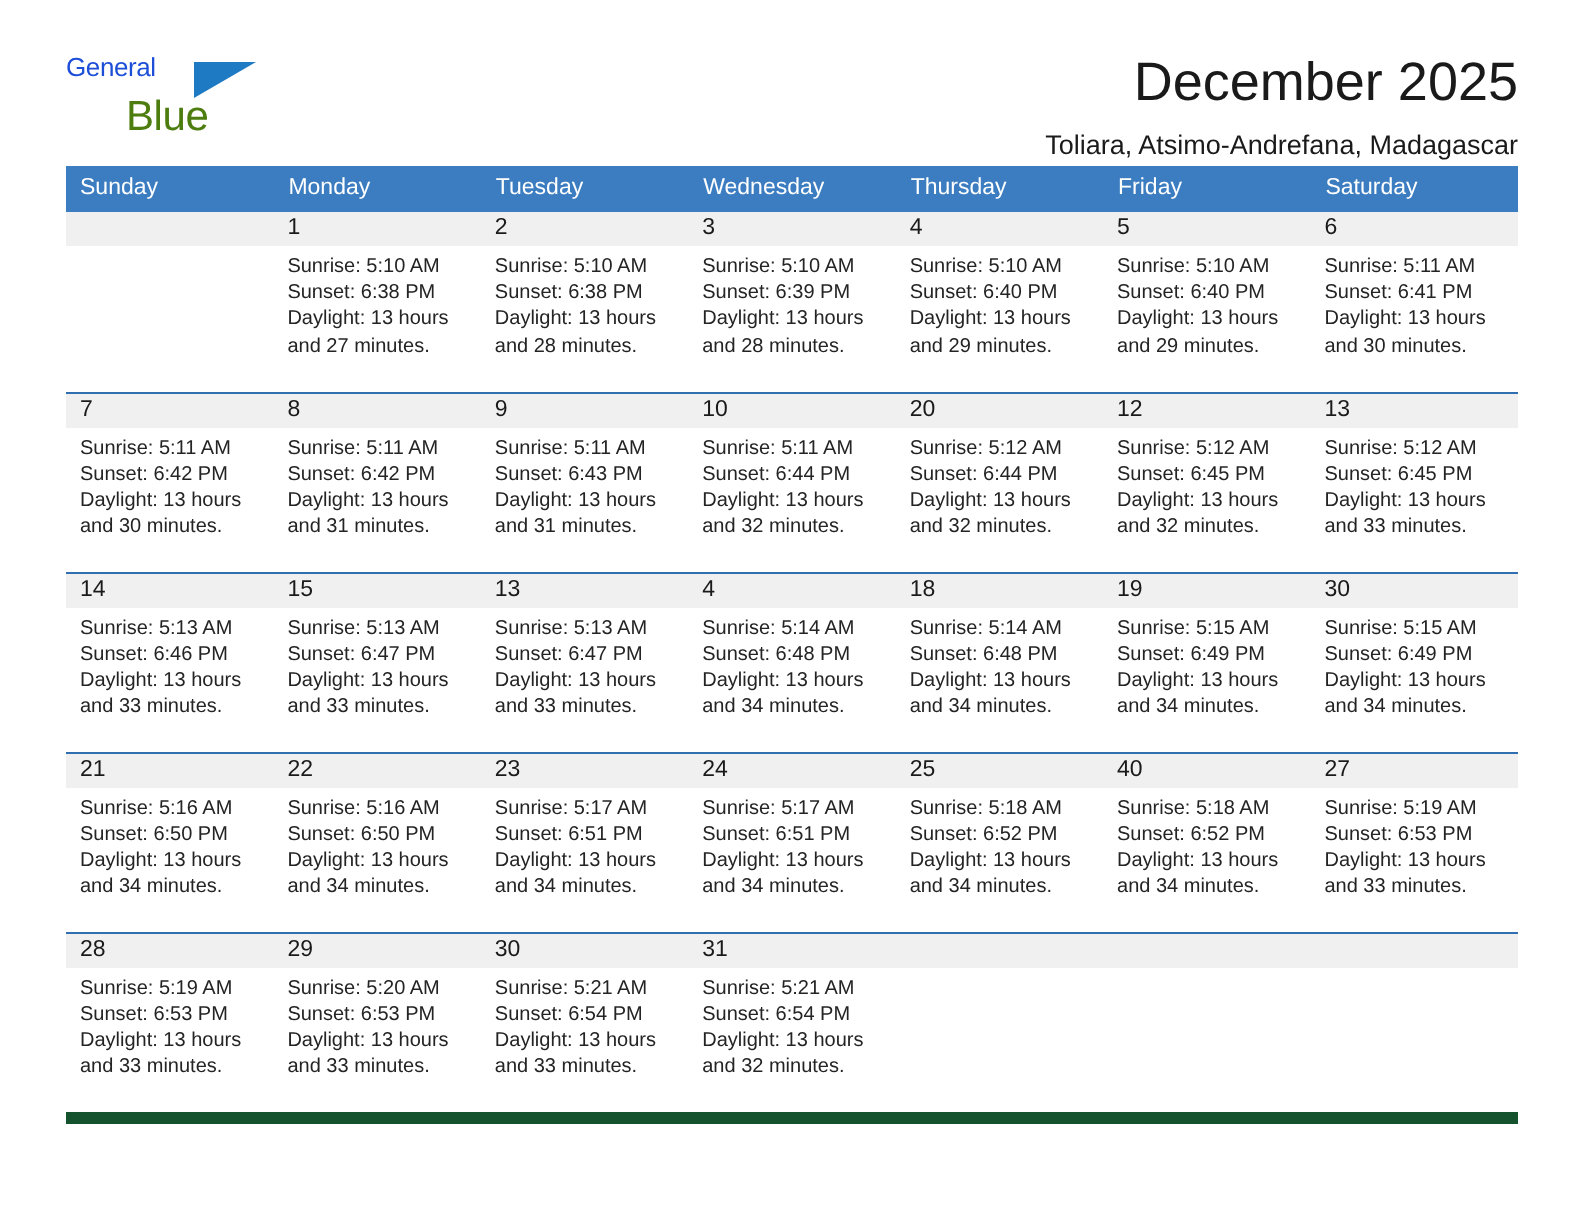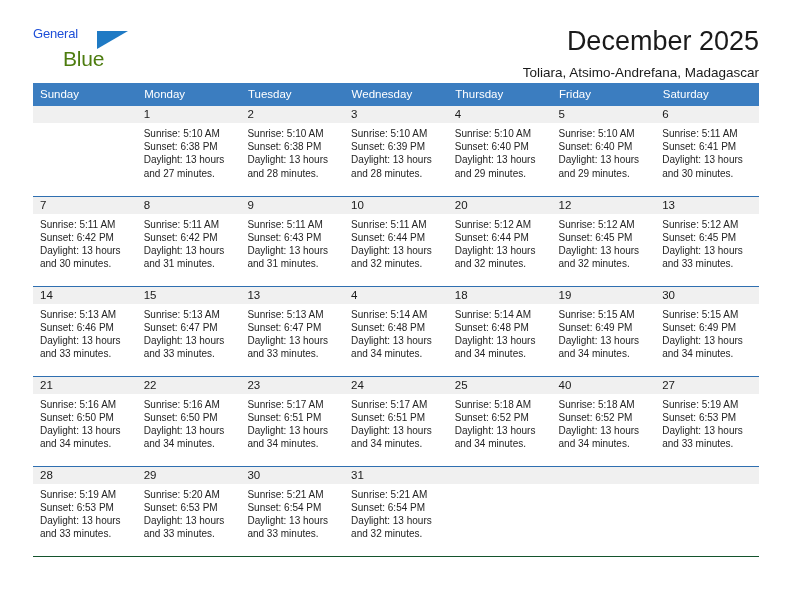--- a/index.html
+++ b/index.html
@@ -104,21 +104,21 @@
   }
 
   tbody td {
     vertical-align: top;
     padding: 0;
     border-bottom: 1px solid #2f6fb0;
     background: #ffffff;
     height: 90px;
     box-sizing: border-box;
   }
-  tbody tr:last-child td { border-bottom: 1px solid #14532d; }
+  tbody tr:last-child td { border-bottom: 6px solid #14532d; }
 
   .cell {
     height: 89px;
     box-sizing: border-box;
     position: relative;
   }
   .daynum-band {
     background: #f0f0f0;
     height: 17px;
     line-height: 17px;

